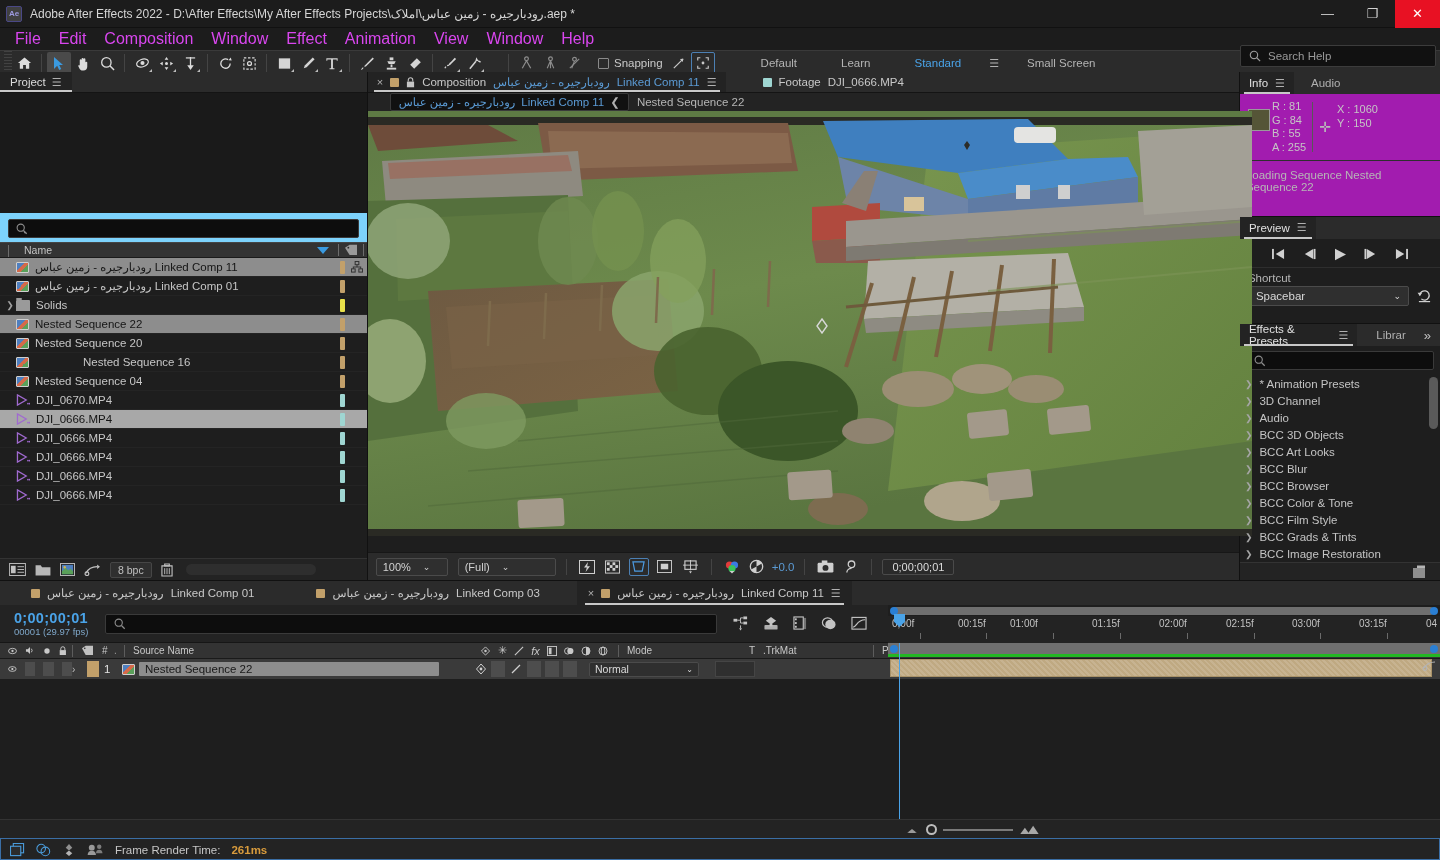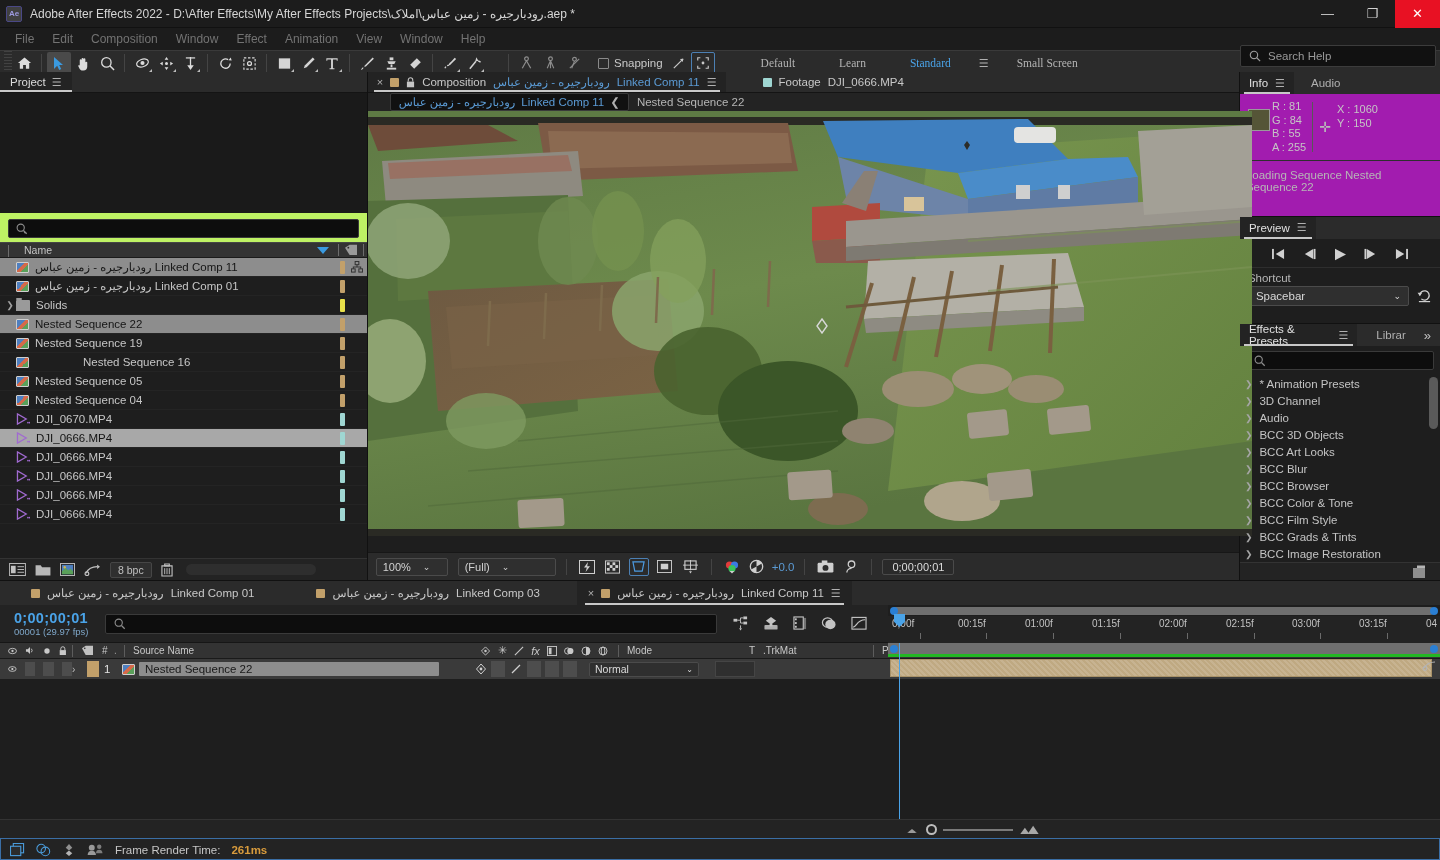--- a/index.html
+++ b/index.html
@@ -28,41 +28,41 @@
   .title-text { font-size: 12px; color: #d6d6d6; white-space: nowrap; }
   .win-btns { margin-left: auto; display: flex; height: 28px; }
   .win-btn {
     width: 45px; height: 28px; display: flex; align-items: center; justify-content: center;
     color: #d0d0d0; font-size: 13px;
   }
   .win-btn.close { background: #e81123; color: #fff; }
 
   
   .menubar { height: 22px; background: #1c1c1c; display: flex; align-items: center; padding-left: 6px; }
-  .menu-item { padding: 2px 9px; font-size: 12px; color: #737373; line-height: 18px; }
+  .menu-item { padding: 2px 9px; font-size: 16px; color: #d946ef; line-height: 18px; }
 
   
   .toolbar {
     height: 26px; background: #2b2b2b; display: flex; align-items: center;
     border-top: 1px solid #3a3a3a; border-bottom: 1px solid #171717;
   }
   .grip { width: 10px; height: 24px; margin-left: 2px;
      background: repeating-linear-gradient(to bottom, #555 0px, #555 1px, transparent 1px, transparent 3px);
      background-size: 100% 3px; background-position: 2px 0; background-repeat: repeat-y; opacity: .55; }
   .tsep { width: 1px; height: 18px; background: #444; margin: 0 5px; }
   .tool { width: 24px; height: 22px; display: flex; align-items: center; justify-content: center;
           color: #d4d4d4; position: relative; }
   .tool.sel { background: #4a4a4a; border-radius: 2px; }
   .tool svg { display: block; }
   .tool .corner { position: absolute; right: 2px; bottom: 2px; width: 0; height: 0;
      border-left: 3px solid transparent; border-bottom: 3px solid #bbb; }
   .snapbox { display: flex; align-items: center; gap: 5px; margin-left: 12px; color: #c9c9c9; font-size: 11.5px; }
   .chk { width: 11px; height: 11px; border: 1px solid #8a8a8a; background: #2b2b2b; border-radius: 1px; }
   .ws-tabs { display: flex; align-items: center; gap: 0; margin-left: 24px; }
-  .ws-tab { padding: 3px 22px; font-size: 11.5px; color: #b4b4b4; font-family: Liberation Serif, serif; }
+  .ws-tab { padding: 3px 22px; font-size: 11.5px; color: #b4b4b4; }
   .ws-tab.active { color: #4aa3e8; }
   .ws-menu { color: #4aa3e8; padding: 0 6px; font-size: 12px; }
   .chev2 { margin-left: auto; margin-right: 8px; color: #b9b9b9; font-size: 14px; }
   .searchhelp {
     position: absolute; right: 4px; top: 45px; width: 196px; height: 22px;
     background: #111; border: 1px solid #3c3c3c; border-radius: 2px;
     display: flex; align-items: center; padding: 0 8px; gap: 7px; color: #9a9a9a; font-size: 11.5px;
   }
 
   
@@ -74,21 +74,21 @@
   }
   .ptab {
     display: flex; align-items: center; gap: 6px; padding: 0 10px; font-size: 11.5px;
     color: #b8b8b8; background: #2b2b2b; position: relative;
   }
   .ptab.active { background: #232323; color: #dcdcdc; }
   .ptab.active::after { content:''; position:absolute; left:0; right:0; bottom:0; height:2px; background:#c8c8c8; }
   .hamb { font-size: 11px; color: #b0b0b0; letter-spacing: 0; }
 
   
-  #project-panel { width: 384px; height: 508px; background: #bef264; display: flex; flex-direction: column;
+  #project-panel { width: 384px; height: 508px; background: #7dd3fc; display: flex; flex-direction: column;
                    border-right: 1px solid #111; }
   .proj-empty { flex: 0 0 120px; background: #1a1a1a; }
   .proj-search {
     margin: 6px 8px 4px; height: 19px; background: #0d0d0d; border: 1px solid #3a3a3a;
     border-radius: 2px; display: flex; align-items: center; padding: 0 7px; color: #8d8d8d;
   }
   .proj-colhdr {
     height: 16px; background: #333; display: flex; align-items: center;
     border-top: 1px solid #454545; border-bottom: 1px solid #1a1a1a; font-size: 10.5px; color: #c3c3c3;
   }
@@ -468,33 +468,27 @@
           </div>
           <div class="prow sel">
             <span class="twisty"></span>
             <span class="ico-comp"></span>
             <span style="white-space: nowrap; overflow: hidden;">Nested Sequence 22</span>
             <span class="swatch" style="background: rgb(194, 160, 106);"></span>
           </div>
           <div class="prow">
             <span class="twisty"></span>
             <span class="ico-comp"></span>
-            <span style="white-space: nowrap; overflow: hidden;">Nested Sequence 19</span>
+            <span style="white-space: nowrap; overflow: hidden;">Nested Sequence 20</span>
             <span class="swatch" style="background: rgb(194, 160, 106);"></span>
           </div>
           <div class="prow">
             <span class="twisty"></span>
             <span class="ico-comp"></span>
             <span style="white-space: nowrap; overflow: hidden; margin-left: 48px;">Nested Sequence 16</span>
-            <span class="swatch" style="background: rgb(194, 160, 106);"></span>
-          </div>
-          <div class="prow">
-            <span class="twisty"></span>
-            <span class="ico-comp"></span>
-            <span style="white-space: nowrap; overflow: hidden;">Nested Sequence 05</span>
             <span class="swatch" style="background: rgb(194, 160, 106);"></span>
           </div>
           <div class="prow">
             <span class="twisty"></span>
             <span class="ico-comp"></span>
             <span style="white-space: nowrap; overflow: hidden;">Nested Sequence 04</span>
             <span class="swatch" style="background: rgb(194, 160, 106);"></span>
           </div>
           <div class="prow">
             <span class="twisty"></span>
@@ -1167,21 +1161,21 @@
       <div class="ruler-top">
         <div class="wa-bar"></div>
         <div class="wa-cap" style="left:2px"></div>
         <div class="wa-cap" style="right:2px"></div>
       </div>
       <div class="ruler-ticks">
           <div class="tick-lbl" style="left: 4px;">0;00f</div>
           <div class="tick-mark" style="left: 32px;"></div>
           <div class="tick-lbl" style="left: 70px;">00:15f</div>
           <div class="tick-mark" style="left: 98px;"></div>
-          <div class="tick-lbl" style="left: 137px;">01:00f</div>
+          <div class="tick-lbl" style="left: 122px;">01:00f</div>
           <div class="tick-mark" style="left: 165px;"></div>
           <div class="tick-lbl" style="left: 204px;">01:15f</div>
           <div class="tick-mark" style="left: 232px;"></div>
           <div class="tick-lbl" style="left: 271px;">02:00f</div>
           <div class="tick-mark" style="left: 299px;"></div>
           <div class="tick-lbl" style="left: 338px;">02:15f</div>
           <div class="tick-mark" style="left: 366px;"></div>
           <div class="tick-lbl" style="left: 404px;">03:00f</div>
           <div class="tick-mark" style="left: 432px;"></div>
           <div class="tick-lbl" style="left: 471px;">03:15f</div>

